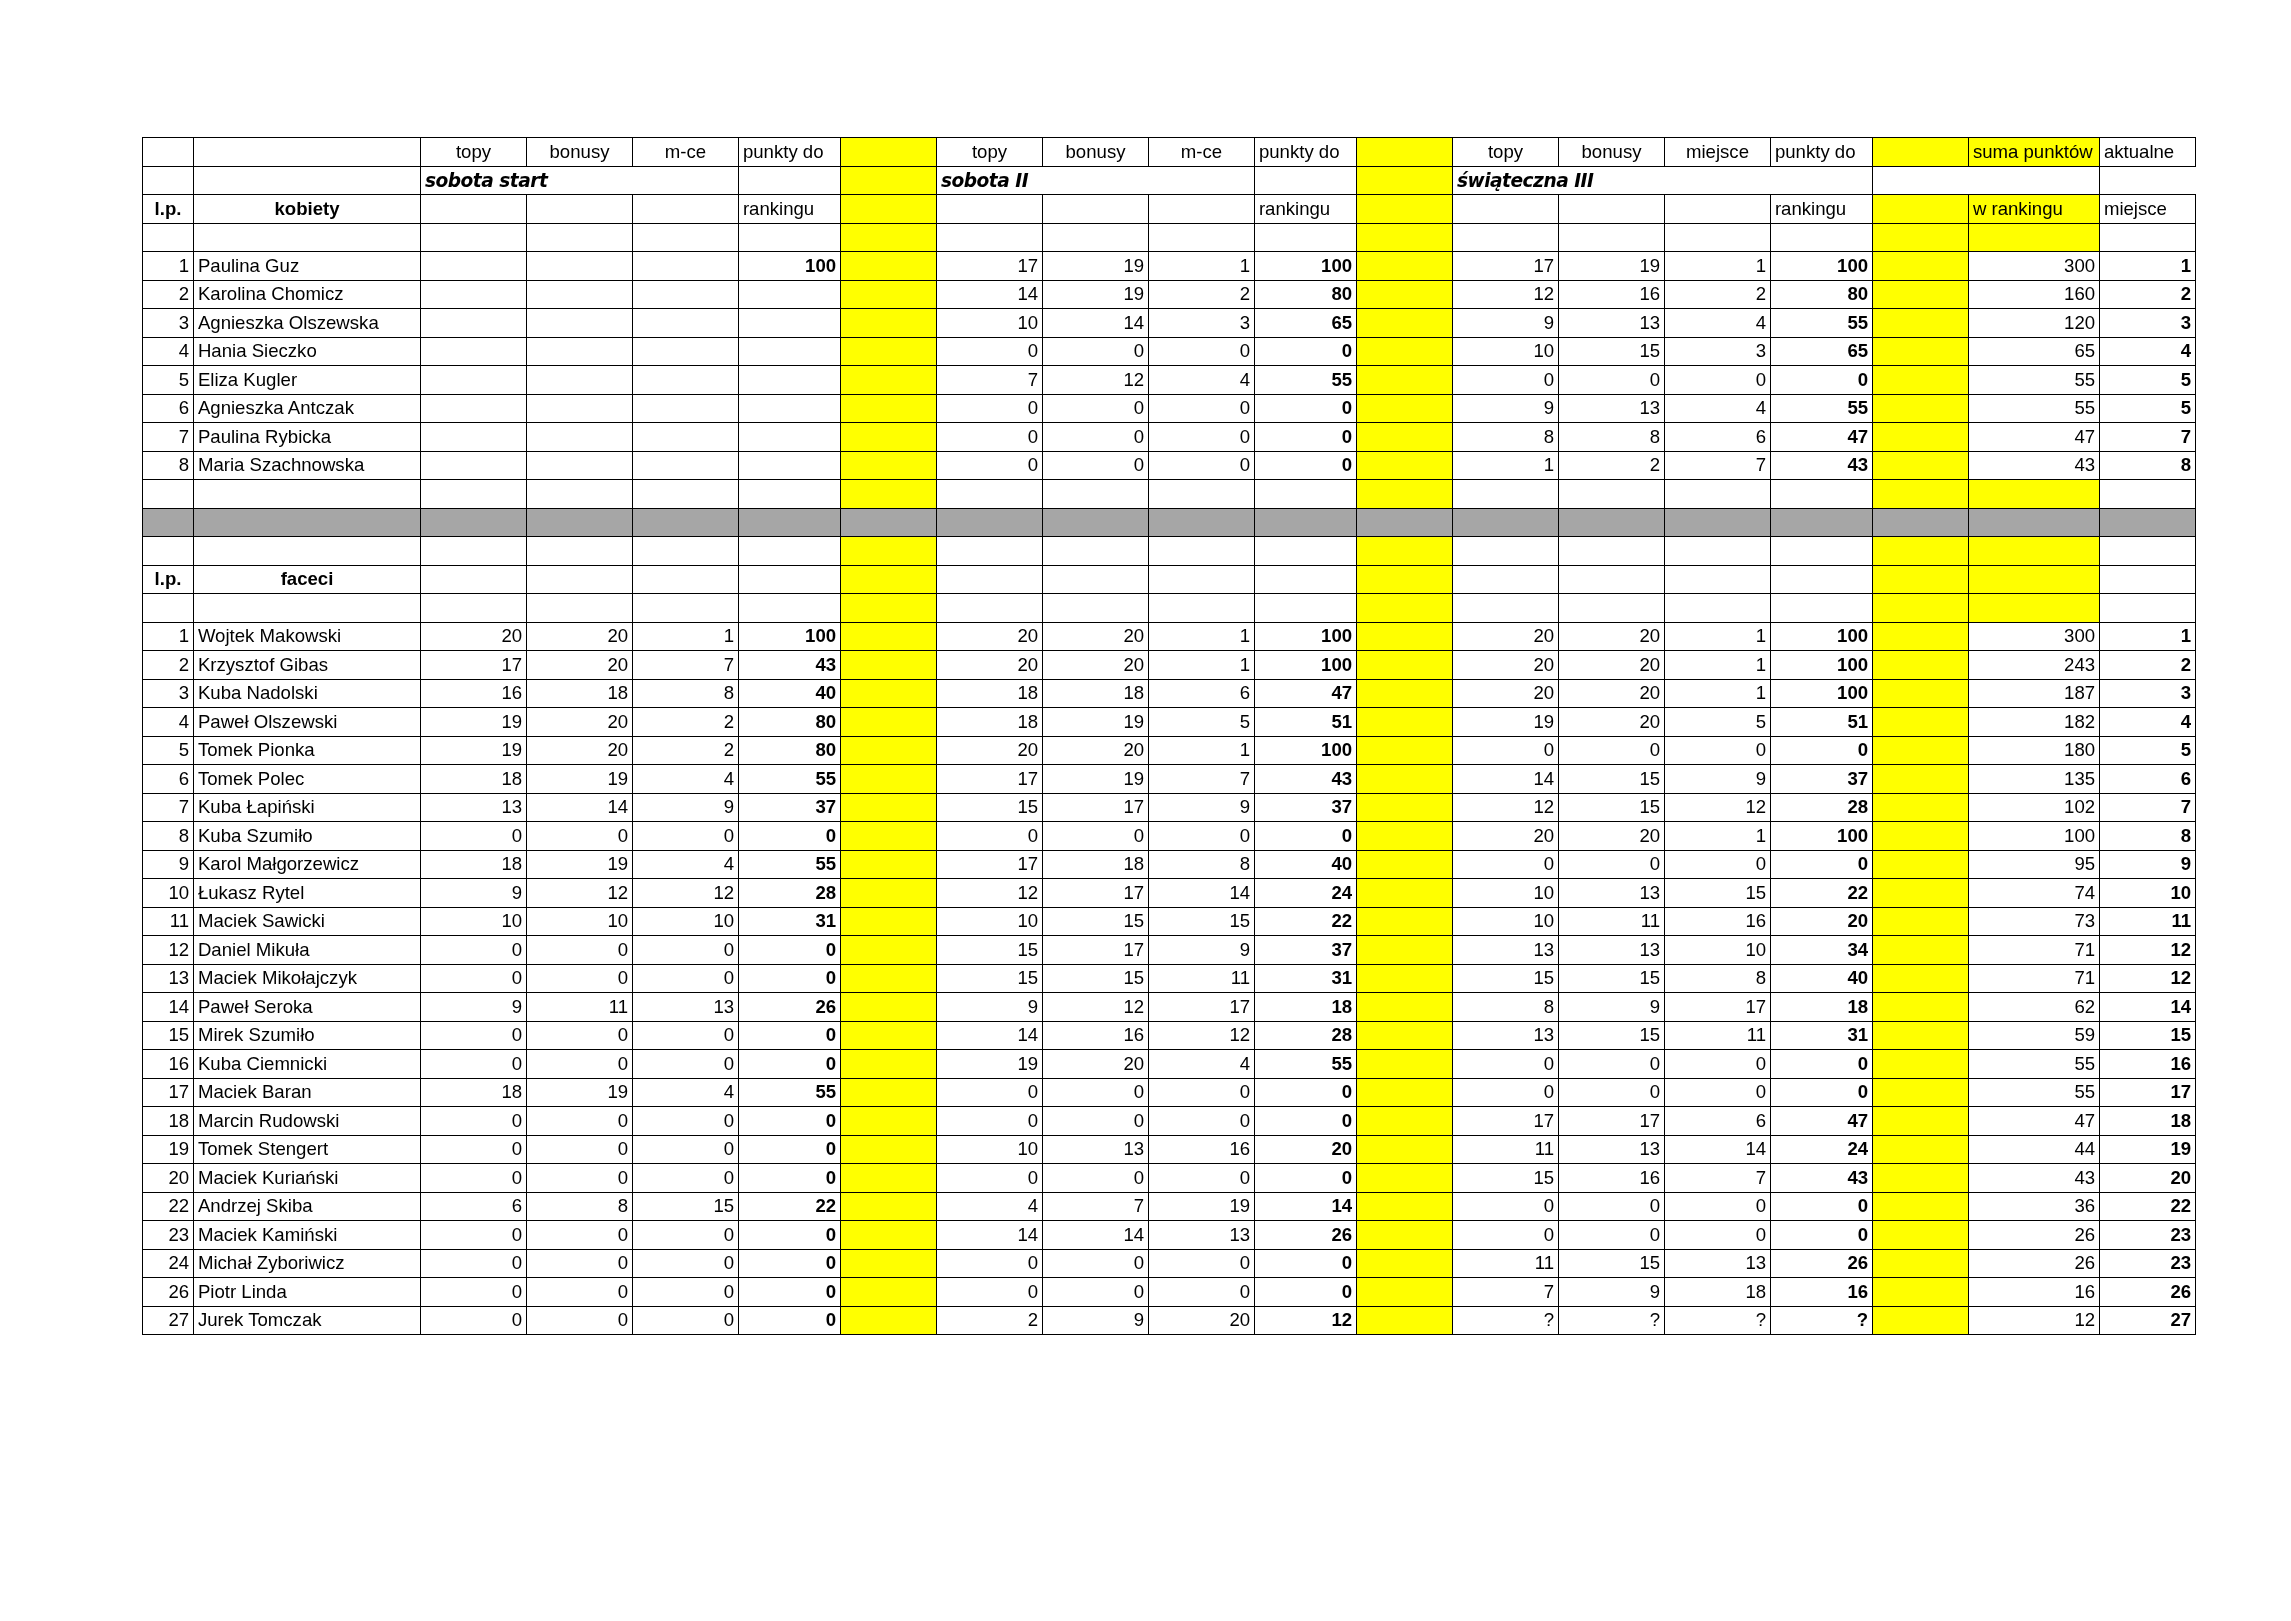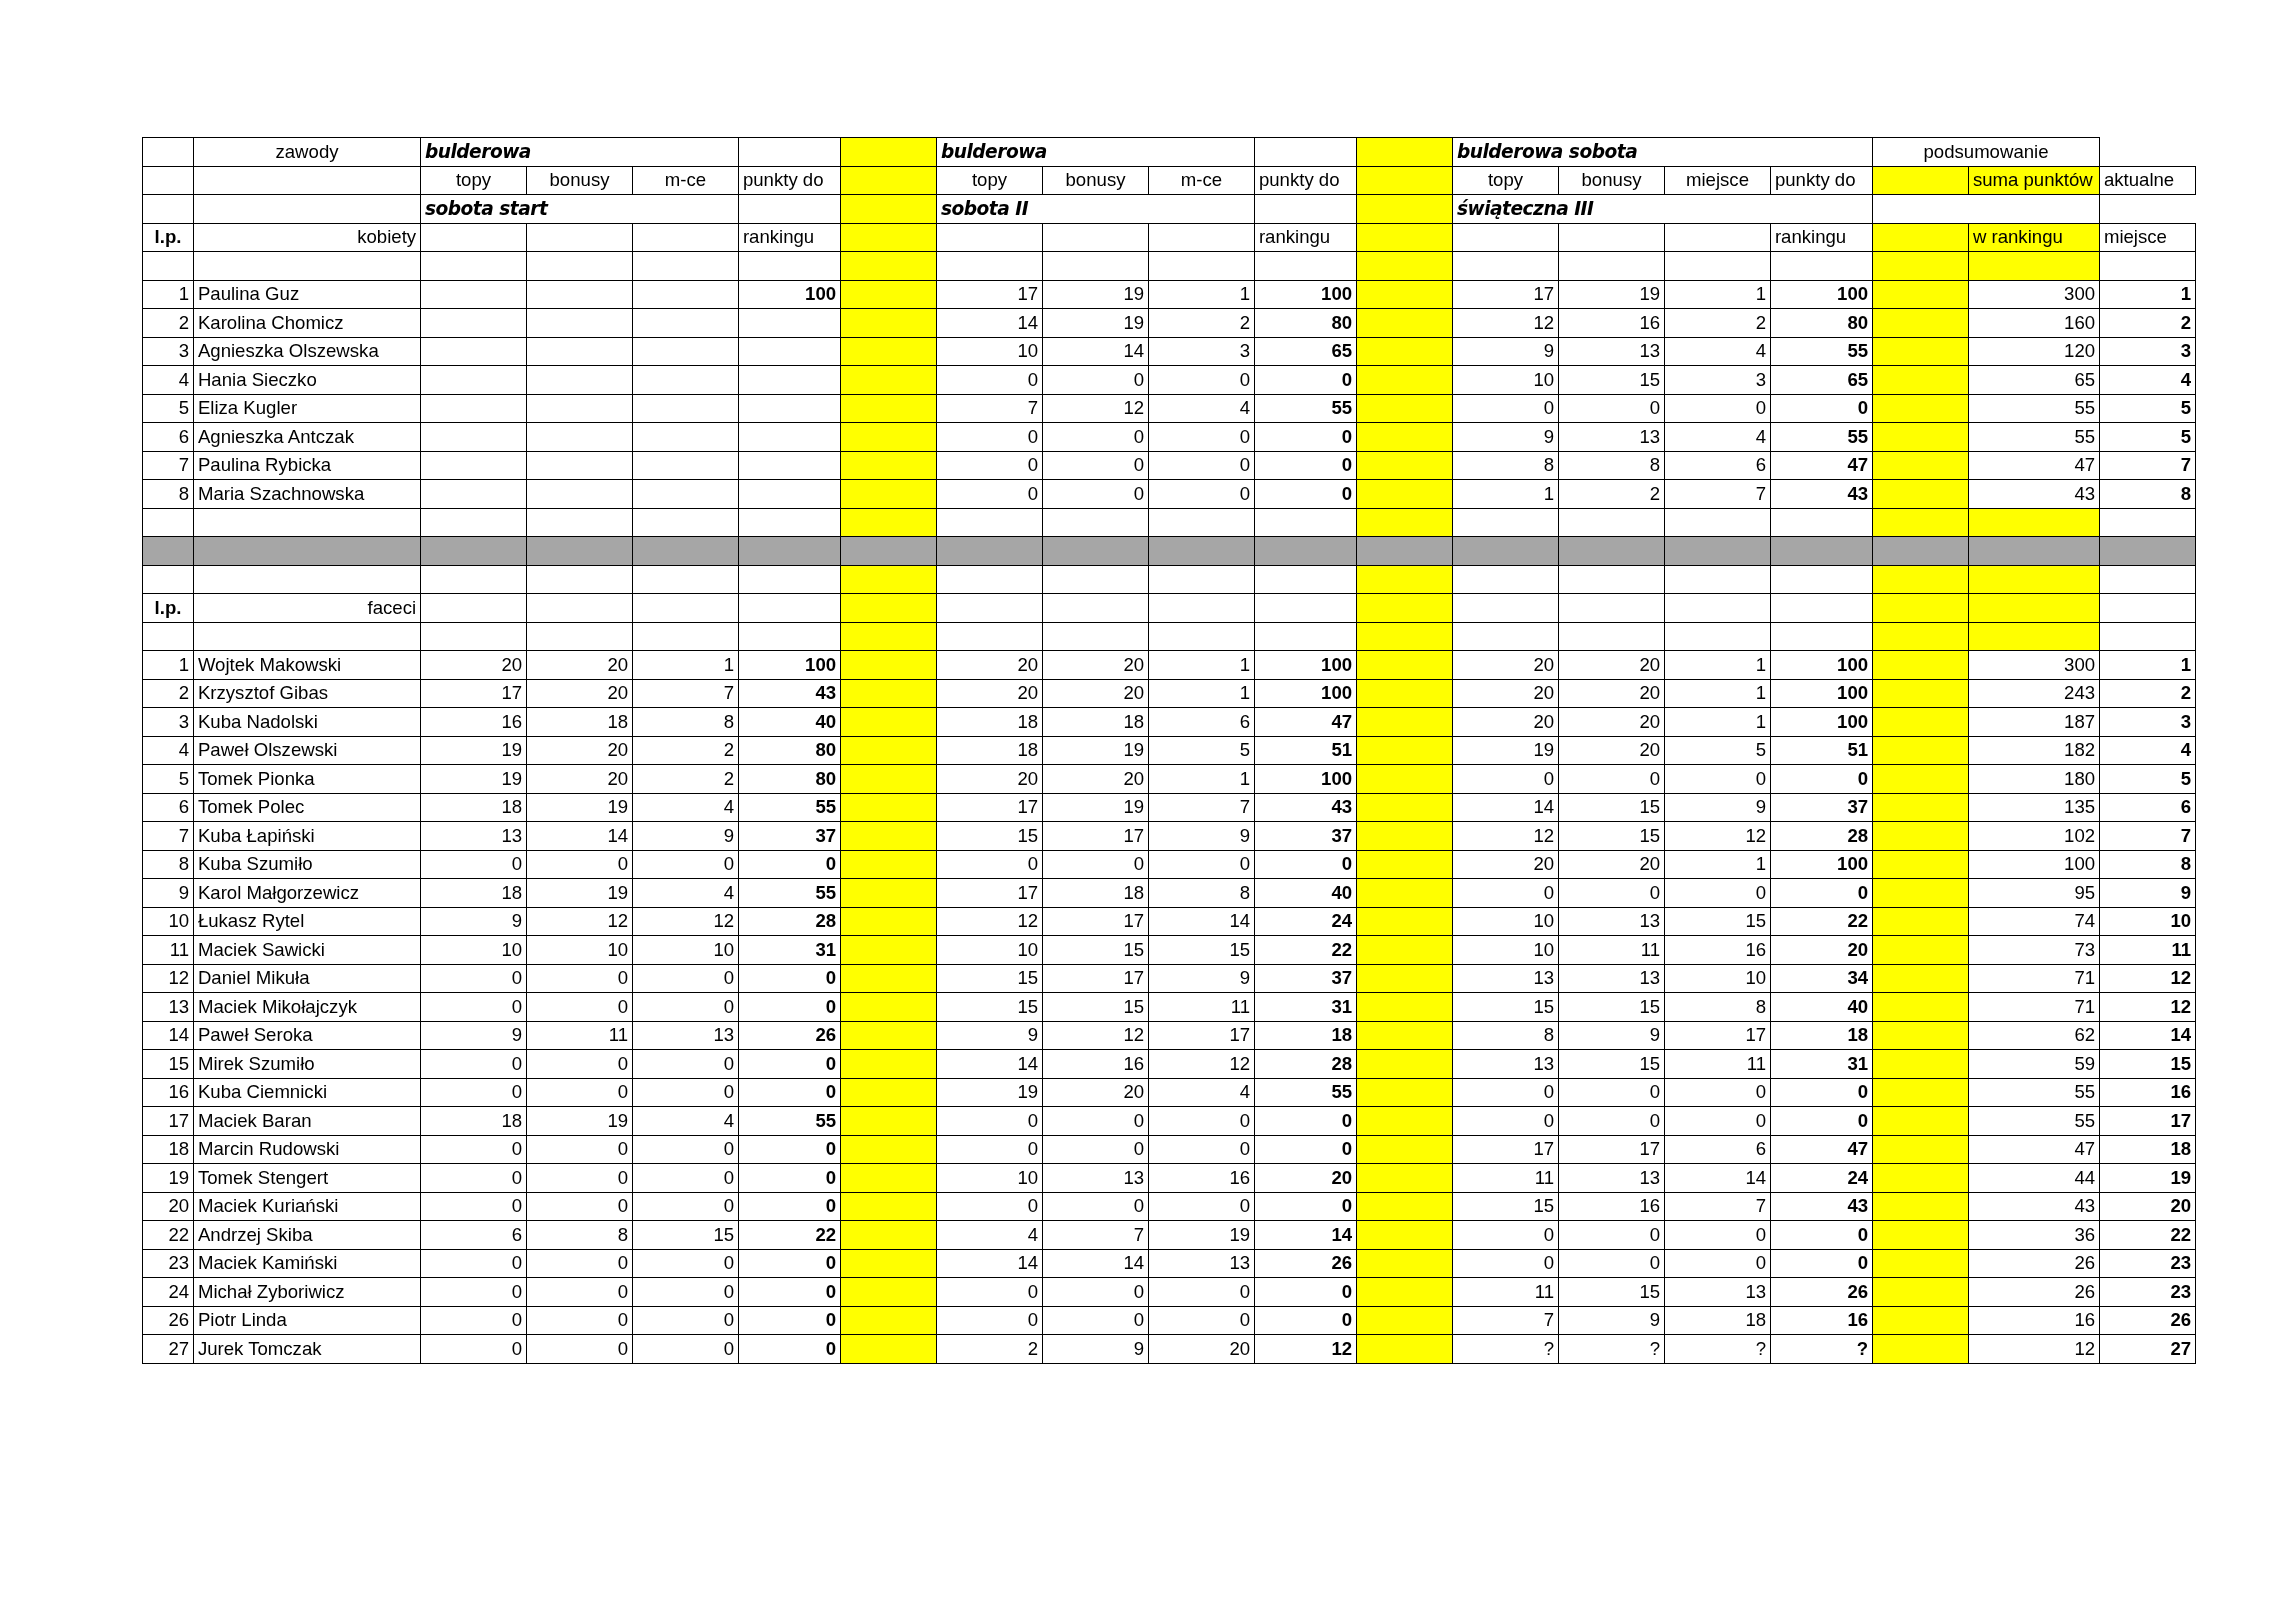--- a/index.html
+++ b/index.html
@@ -70,22 +70,22 @@
   .hdr-small {
     font-size: 17.6px;
     text-align: center;
   }
   .hdr-left {
     font-size: 17.6px;
     text-align: left;
   }
   .sect-label {
     font-size: 25.5px;
-    font-weight: normal;
-    text-align: right;
+    font-weight: bold;
+    text-align: center;
     padding-left: 5.9px;
     margin-left: 25px;
   }
   .lp-label {
     font-size: 21.6px;
     font-weight: bold;
     text-align: center;
     margin-top: 20px;
   }
   .blank-row td { height: 25.5px; }
@@ -113,32 +113,20 @@
       <col class="c-num">
         <col class="c-num">
         <col class="c-num">
         <col class="c-pts">
         <col class="c-yellow">
       <col class="c-sum">
         <col class="c-place">
     </colgroup>
     <tbody id="tbody">
         <tr>
-          <td class="tall"></td>
-          <td class="zawody tall">zawody</td>
-          <td class="title-cell tall" colspan="3">bulderowa</td>
-          <td class="tall"></td>
-          <td class="yellow tall"></td>
-          <td class="title-cell tall" colspan="3">bulderowa</td>
-          <td class="tall"></td>
-          <td class="yellow tall"></td>
-          <td class="title-cell tall" colspan="4">bulderowa sobota</td>
-          <td class="title-plain tall" colspan="2" rowspan="1">podsumowanie</td>
-        </tr>
-        <tr>
           <td></td>
           <td></td>
           <td class="hdr-small">topy</td>
           <td class="hdr-small">bonusy</td>
           <td class="hdr-small">m-ce</td>
           <td class="hdr-left">punkty do</td>
           <td class="yellow"></td>
           <td class="hdr-small">topy</td>
           <td class="hdr-small">bonusy</td>
           <td class="hdr-small">m-ce</td>

